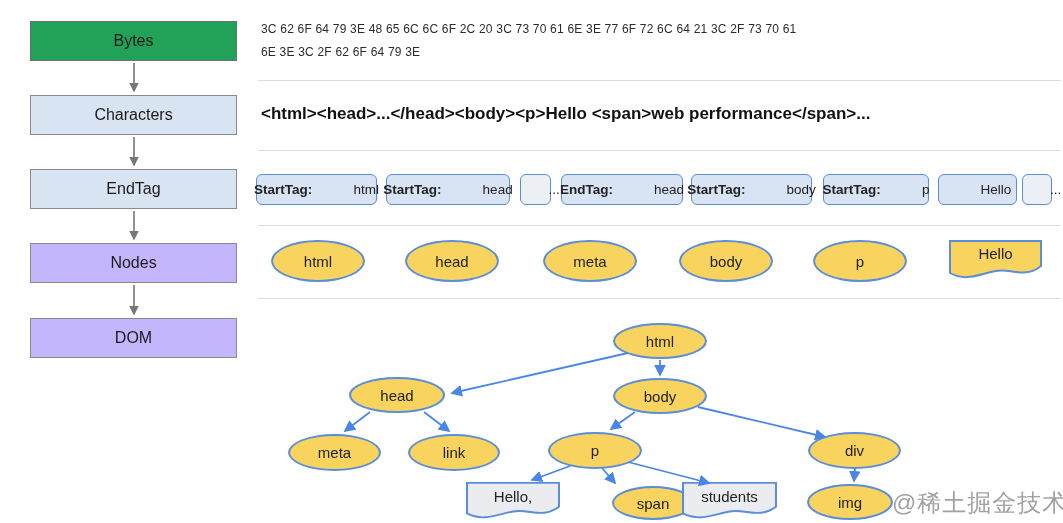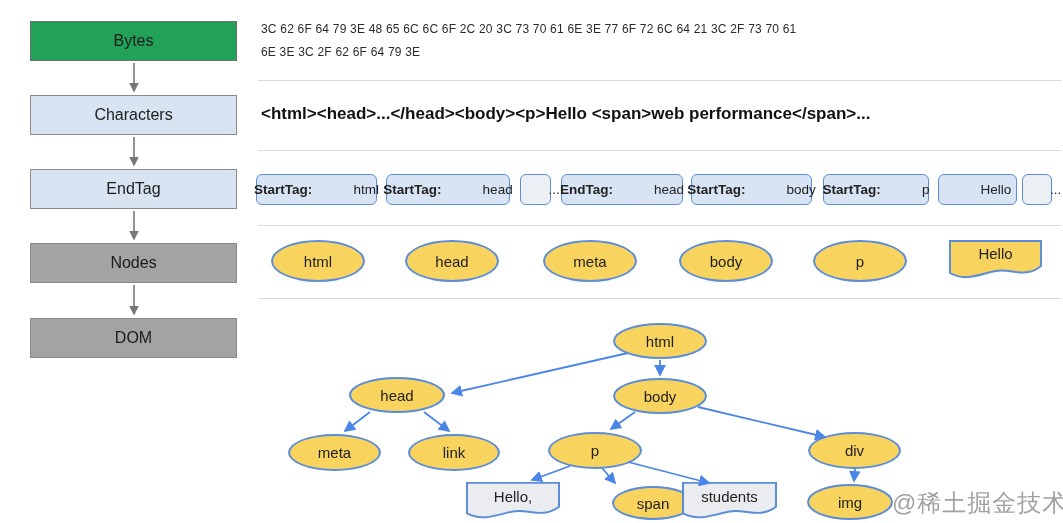--- a/index.html
+++ b/index.html
@@ -5,21 +5,21 @@
   html,body{margin:0;padding:0;background:#ffffff;}
   body{font-family:"Liberation Sans", sans-serif;}
   #stage{position:relative;width:1063px;height:523px;background:#ffffff;overflow:hidden;margin-left:8px;}
 
   
   .stage-box{position:absolute;left:22px;width:207px;height:40px;box-sizing:border-box;
     display:flex;align-items:center;justify-content:center;font-size:16px;color:#1b1b1b;
     border:1px solid #8a8a8a;}
   .stage-green{background:#22A158;border-color:#6f6f6f;}
   .stage-blue{background:#D8E4F2;}
-  .stage-yellow{background:#a3a3a3;}
+  .stage-yellow{background:#c4b5fd;}
 
   
   .bytes-line{position:absolute;left:253px;width:805px;font-size:12px;line-height:23px;
     color:#2b2b2b;letter-spacing:.2px;white-space:nowrap;}
   .chars-line{position:absolute;left:253px;top:104px;font-size:17px;font-weight:bold;color:#111;white-space:nowrap;}
   .divider{position:absolute;left:250px;width:803px;height:1px;background:#dcdcdc;}
 
   .token-box{position:absolute;top:174px;height:31px;box-sizing:border-box;border:1.5px solid #5B8DD9;
     border-radius:6px;background:#D8E4F3;display:flex;align-items:center;justify-content:center;
     font-size:13.5px;color:#222;white-space:nowrap;gap:37px;}

